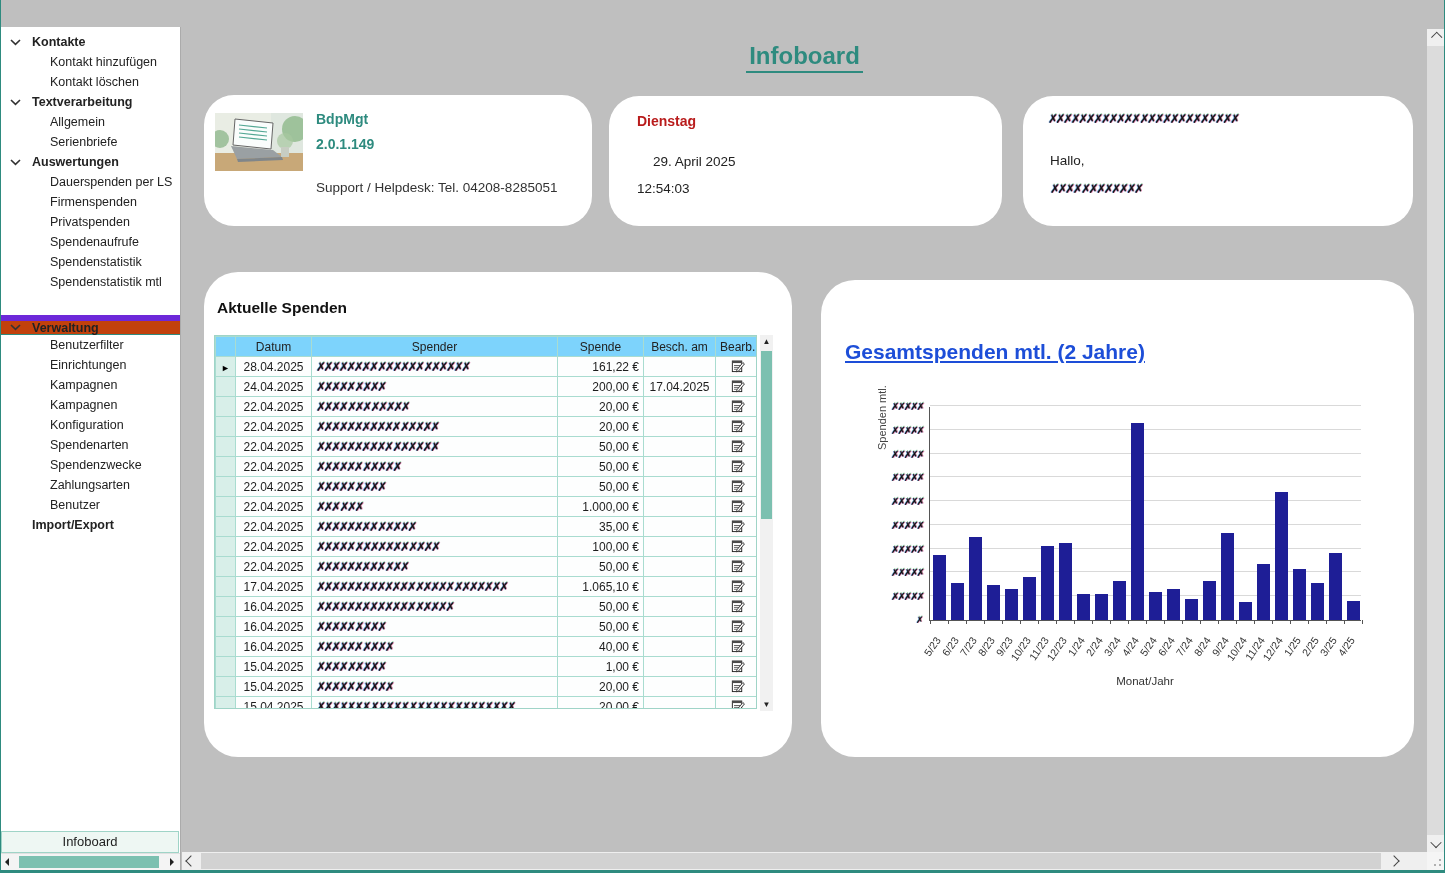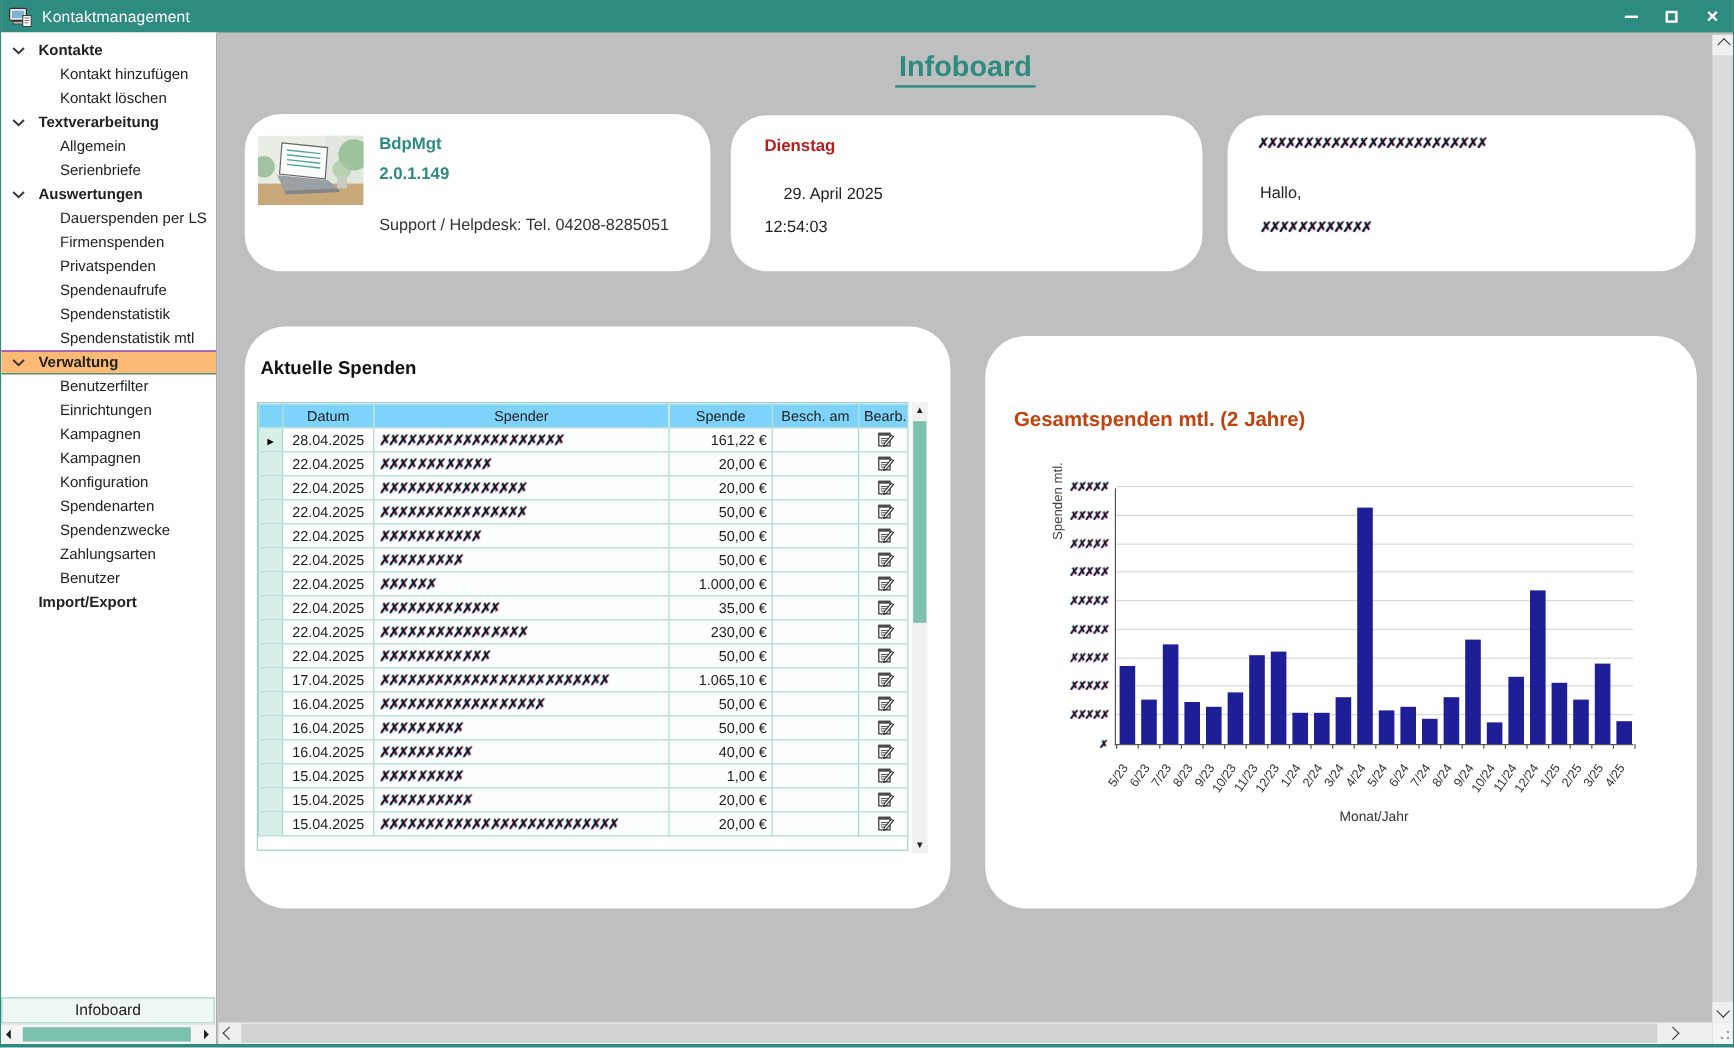--- a/index.html
+++ b/index.html
@@ -17,21 +17,21 @@
   .min-glyph { display:block; width:11px; border-top:2px solid #fff; }
   .max-glyph { display:block; width:10px; height:10px; border:2px solid #fff; }
   .close-glyph { font-size:17px; font-weight:bold; line-height:1; }
 
   
   .sidebar { position:absolute; left:0; top:27px; width:180px; bottom:0; background:#fff;
              border-right:1px solid #ababab; display:flex; flex-direction:column; }
   .tree { flex:1; padding-top:5px; overflow:hidden; font-size:12.5px; color:#222; }
   .tree-group { display:flex; align-items:center; height:20px; font-weight:bold; padding-left:9px; gap:11px; cursor:pointer; }
   .tree-group .chev { width:11px; height:7px; flex:0 0 11px; }
-  .tree-group.selected { background:#fdba74; border-top:1px solid #6d28d9; border-bottom:1px solid #2e8b7f; }
+  .tree-group.selected { background:#c2410c; border-top:6px solid #6d28d9; border-bottom:1px solid #2e8b7f;margin-top:23px; }
   .tree-item { height:20px; line-height:20px; padding-left:49px; cursor:pointer; white-space:nowrap; }
   .sidebar-tab { height:22px; margin:0 1px 0 0; background:#eef7f3; border:1px solid #9fd4c7;
                  text-align:center; line-height:20px; font-size:13px; color:#222; cursor:pointer; }
   .sidebar-hscroll { height:17px; background:#f4f4f4; position:relative; border-top:1px solid #e0e0e0; }
   .sidebar-hscroll .thumb { position:absolute; left:18px; right:21px; top:2px; bottom:2px; background:#7cc0b0; }
   .tri { width:0; height:0; position:absolute; top:4px; border:4.5px solid transparent; }
   .tri-l { left:4px;  border-right-color:#222; border-left-width:0; }
   .tri-r { right:6px; border-left-color:#222;  border-right-width:0; }
 
   
@@ -95,61 +95,40 @@
   td.spende { text-align:right; padding-right:6px; }
   td.besch { text-align:center; }
   td.bearb { text-align:center; padding:0; }
   .cur { font-size:9px; color:#000; }
   .tbl-vscroll { position:absolute; left:556px; top:63px; width:13px; height:376px; background:#f1f1f1; }
   .tbl-vscroll .arr { position:absolute; left:0; width:13px; height:13px; text-align:center; font-size:8px; color:#222; line-height:13px; cursor:pointer; }
   .tbl-vscroll .arr.up{ top:0; } .tbl-vscroll .arr.down{ bottom:0; }
   .tbl-vscroll .thumb { position:absolute; left:1px; right:1px; top:16px; height:168px; background:#7cc0b0; }
 
   
-  .chart-title { position:absolute; left:24px; top:60px; font-size:17px; font-weight:bold; color:#c2410c; }
+  .chart-title { position:absolute; left:24px; top:60px; font-size:21px; font-weight:bold; color:#1d4ed8;text-decoration:underline; }
   .plot { position:absolute; left:108px; top:127px; width:432px; height:214px;
           border-left:1.5px solid #555; border-bottom:1.5px solid #555; }
   .gridline { position:absolute; left:0; right:0; height:1px; background:#d9d9d9; }
   .bar { position:absolute; bottom:0; width:13px; background:#1e1e96; }
   .ytick { position:absolute; right:calc(100% + 7px); width:46px; text-align:right; font-size:10px; letter-spacing:-2px; }
   .xtick { position:absolute; top:100%; width:1px; height:4px; background:#555; }
   .xlab { position:absolute; top:9px; width:42px; text-align:right; transform:rotate(-55deg);
           transform-origin:100% 50%; font-size:10.5px; color:#333; }
   .xlabels { position:absolute; left:108px; top:343px; width:432px; height:42px; }
   .ylabel { position:absolute; left:55px; top:170px; transform:rotate(-90deg); transform-origin:left top;
             font-size:11px; color:#444; white-space:nowrap; }
   .xaxis-title { position:absolute; left:108px; top:395px; width:432px; text-align:center; font-size:11.5px; color:#333; }
   .zero-scrib { position:absolute; left:-14px; bottom:-5px; font-size:9px; letter-spacing:-2px; }
 </style>
 </head>
 <body>
 
 <div class="window">
 
-  <div class="titlebar">
-    <svg class="app-ic" viewBox="0 0 20 18">
-      <rect x="1" y="2" width="14" height="10" rx="1" fill="#e8e8e8" stroke="#333"></rect>
-      <rect x="3" y="4" width="10" height="6" fill="#7fb2d9"></rect>
-      <rect x="4" y="13" width="8" height="2" fill="#bbb" stroke="#333" stroke-width=".6"></rect>
-      <rect x="12" y="8" width="7" height="9" fill="#fff" stroke="#333" stroke-width=".8"></rect>
-      <path d="M13.5 10h4M13.5 12h4M13.5 14h3" stroke="#555" stroke-width=".7"></path>
-    </svg>
-    <span class="ttl">Kontaktmanagement</span>
-    <div class="win-btns">
-      <span class="win-btn">
-          <span class="min-glyph"></span>
-        </span>
-      <span class="win-btn">
-          <span class="max-glyph"></span>
-        </span>
-      <span class="win-btn">
-          <span class="close-glyph">×</span>
-        </span>
-    </div>
-  </div>
 
   <div class="sidebar">
     <div class="tree">
         <div class="tree-group">
           <svg class="chev" viewBox="0 0 11 7">
             <path d="M1 1l4.5 4.3L10 1" fill="none" stroke="#333" stroke-width="1.6"></path>
           </svg>
           <span>Kontakte</span>
         </div>
         <div class="tree-item">Kontakt hinzufügen</div>
@@ -269,20 +248,33 @@
                 <td class="besch"></td>
                 <td class="bearb"><svg width="15" height="15" viewBox="0 0 16 16">
                     <rect x="2.5" y="3.2" width="10" height="11.3" fill="#fff" stroke="#222"></rect>
                     <rect x="2.5" y="3.2" width="10" height="2.2" fill="#4a4a4a"></rect>
                     <path d="M4.3 8h6.4M4.3 10h6.4M4.3 12h4.4" stroke="#333" stroke-width=".8"></path>
                     <path d="M7.4 12.6l6.3-7.7 1.7 1.4-6.3 7.7-2.2.7z" fill="#fdfdfd" stroke="#222" stroke-width=".9"></path>
                   </svg></td>
               </tr>
               <tr>
                 <td class="sel"></td>
+                <td class="datum">24.04.2025</td>
+                <td class="spender"><span class="scrib">✗✗✗✗✗ ✗✗✗✗</span></td>
+                <td class="spende">200,00 €</td>
+                <td class="besch">17.04.2025</td>
+                <td class="bearb"><svg width="15" height="15" viewBox="0 0 16 16">
+                    <rect x="2.5" y="3.2" width="10" height="11.3" fill="#fff" stroke="#222"></rect>
+                    <rect x="2.5" y="3.2" width="10" height="2.2" fill="#4a4a4a"></rect>
+                    <path d="M4.3 8h6.4M4.3 10h6.4M4.3 12h4.4" stroke="#333" stroke-width=".8"></path>
+                    <path d="M7.4 12.6l6.3-7.7 1.7 1.4-6.3 7.7-2.2.7z" fill="#fdfdfd" stroke="#222" stroke-width=".9"></path>
+                  </svg></td>
+              </tr>
+              <tr>
+                <td class="sel"></td>
                 <td class="datum">22.04.2025</td>
                 <td class="spender"><span class="scrib">✗✗✗✗ ✗✗✗ ✗✗✗✗✗</span></td>
                 <td class="spende">20,00 €</td>
                 <td class="besch"></td>
                 <td class="bearb"><svg width="15" height="15" viewBox="0 0 16 16">
                     <rect x="2.5" y="3.2" width="10" height="11.3" fill="#fff" stroke="#222"></rect>
                     <rect x="2.5" y="3.2" width="10" height="2.2" fill="#4a4a4a"></rect>
                     <path d="M4.3 8h6.4M4.3 10h6.4M4.3 12h4.4" stroke="#333" stroke-width=".8"></path>
                     <path d="M7.4 12.6l6.3-7.7 1.7 1.4-6.3 7.7-2.2.7z" fill="#fdfdfd" stroke="#222" stroke-width=".9"></path>
                   </svg></td>
@@ -362,21 +354,21 @@
                     <rect x="2.5" y="3.2" width="10" height="11.3" fill="#fff" stroke="#222"></rect>
                     <rect x="2.5" y="3.2" width="10" height="2.2" fill="#4a4a4a"></rect>
                     <path d="M4.3 8h6.4M4.3 10h6.4M4.3 12h4.4" stroke="#333" stroke-width=".8"></path>
                     <path d="M7.4 12.6l6.3-7.7 1.7 1.4-6.3 7.7-2.2.7z" fill="#fdfdfd" stroke="#222" stroke-width=".9"></path>
                   </svg></td>
               </tr>
               <tr>
                 <td class="sel"></td>
                 <td class="datum">22.04.2025</td>
                 <td class="spender"><span class="scrib">✗✗✗✗✗ ✗✗✗✗✗✗✗ ✗✗✗✗</span></td>
-                <td class="spende">230,00 €</td>
+                <td class="spende">100,00 €</td>
                 <td class="besch"></td>
                 <td class="bearb"><svg width="15" height="15" viewBox="0 0 16 16">
                     <rect x="2.5" y="3.2" width="10" height="11.3" fill="#fff" stroke="#222"></rect>
                     <rect x="2.5" y="3.2" width="10" height="2.2" fill="#4a4a4a"></rect>
                     <path d="M4.3 8h6.4M4.3 10h6.4M4.3 12h4.4" stroke="#333" stroke-width=".8"></path>
                     <path d="M7.4 12.6l6.3-7.7 1.7 1.4-6.3 7.7-2.2.7z" fill="#fdfdfd" stroke="#222" stroke-width=".9"></path>
                   </svg></td>
               </tr>
               <tr>
                 <td class="sel"></td>

